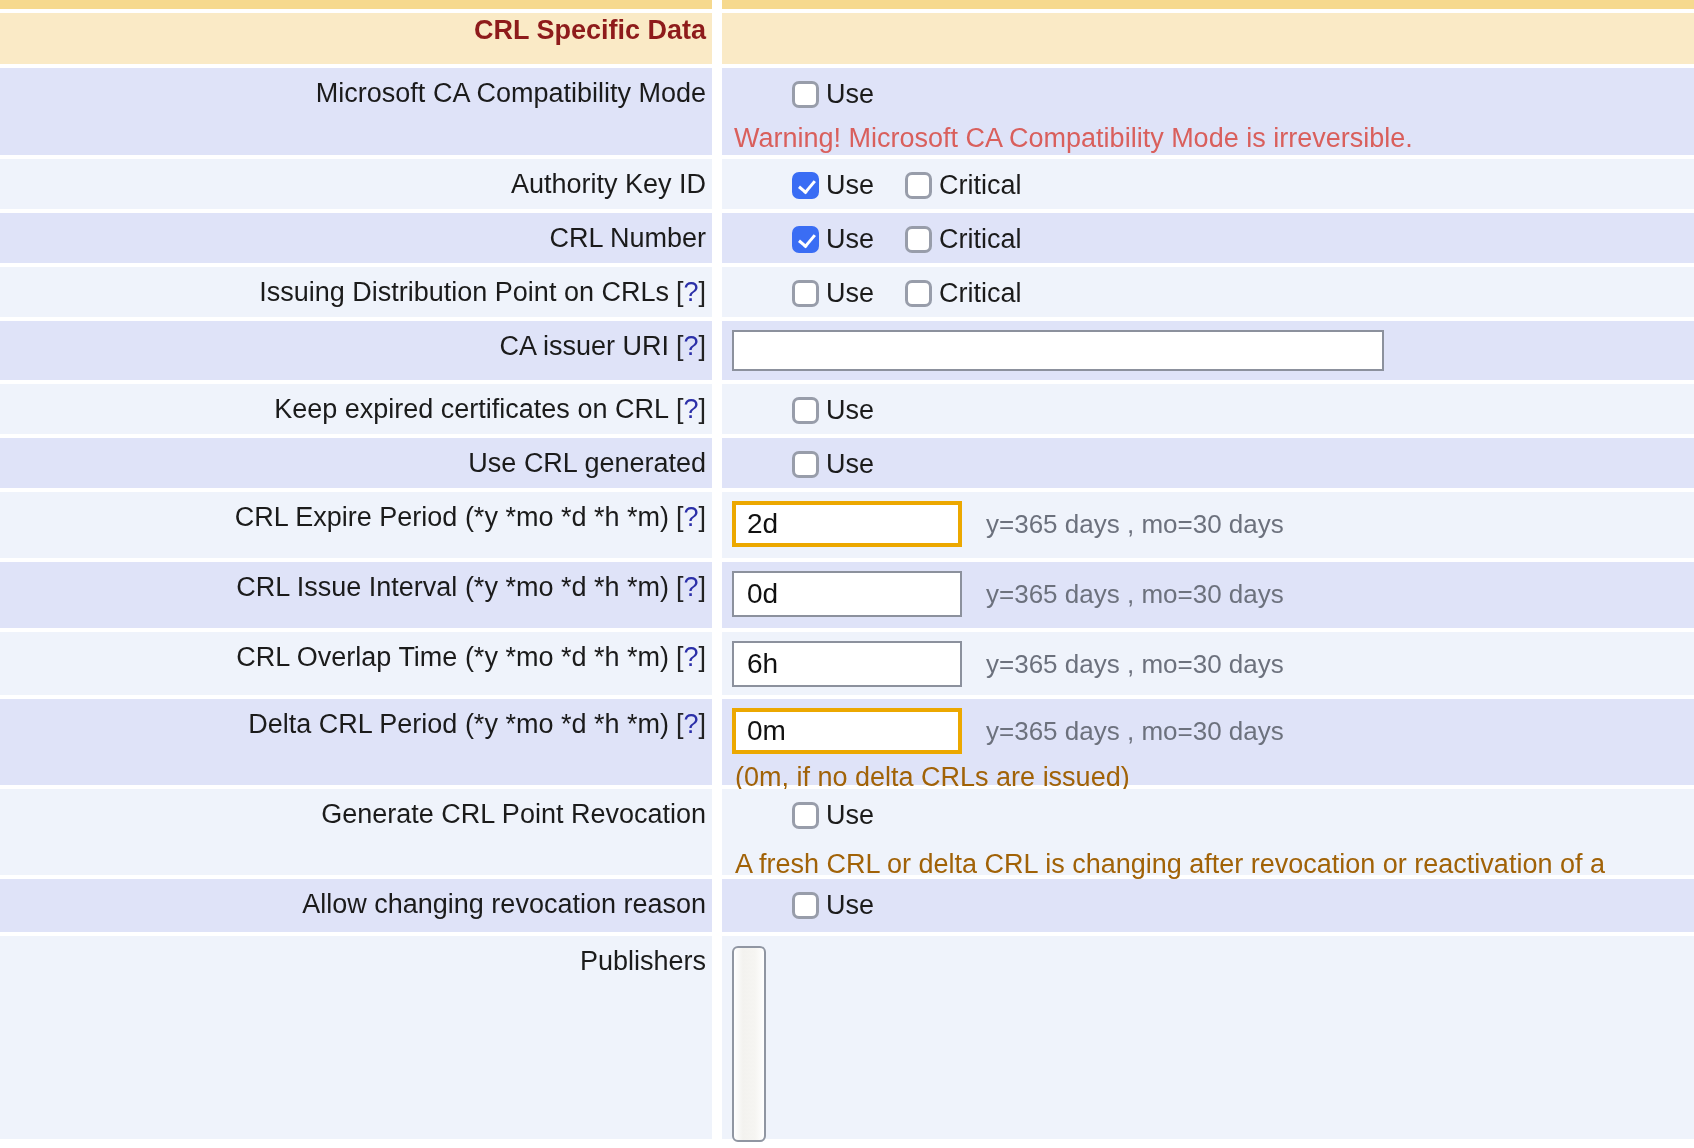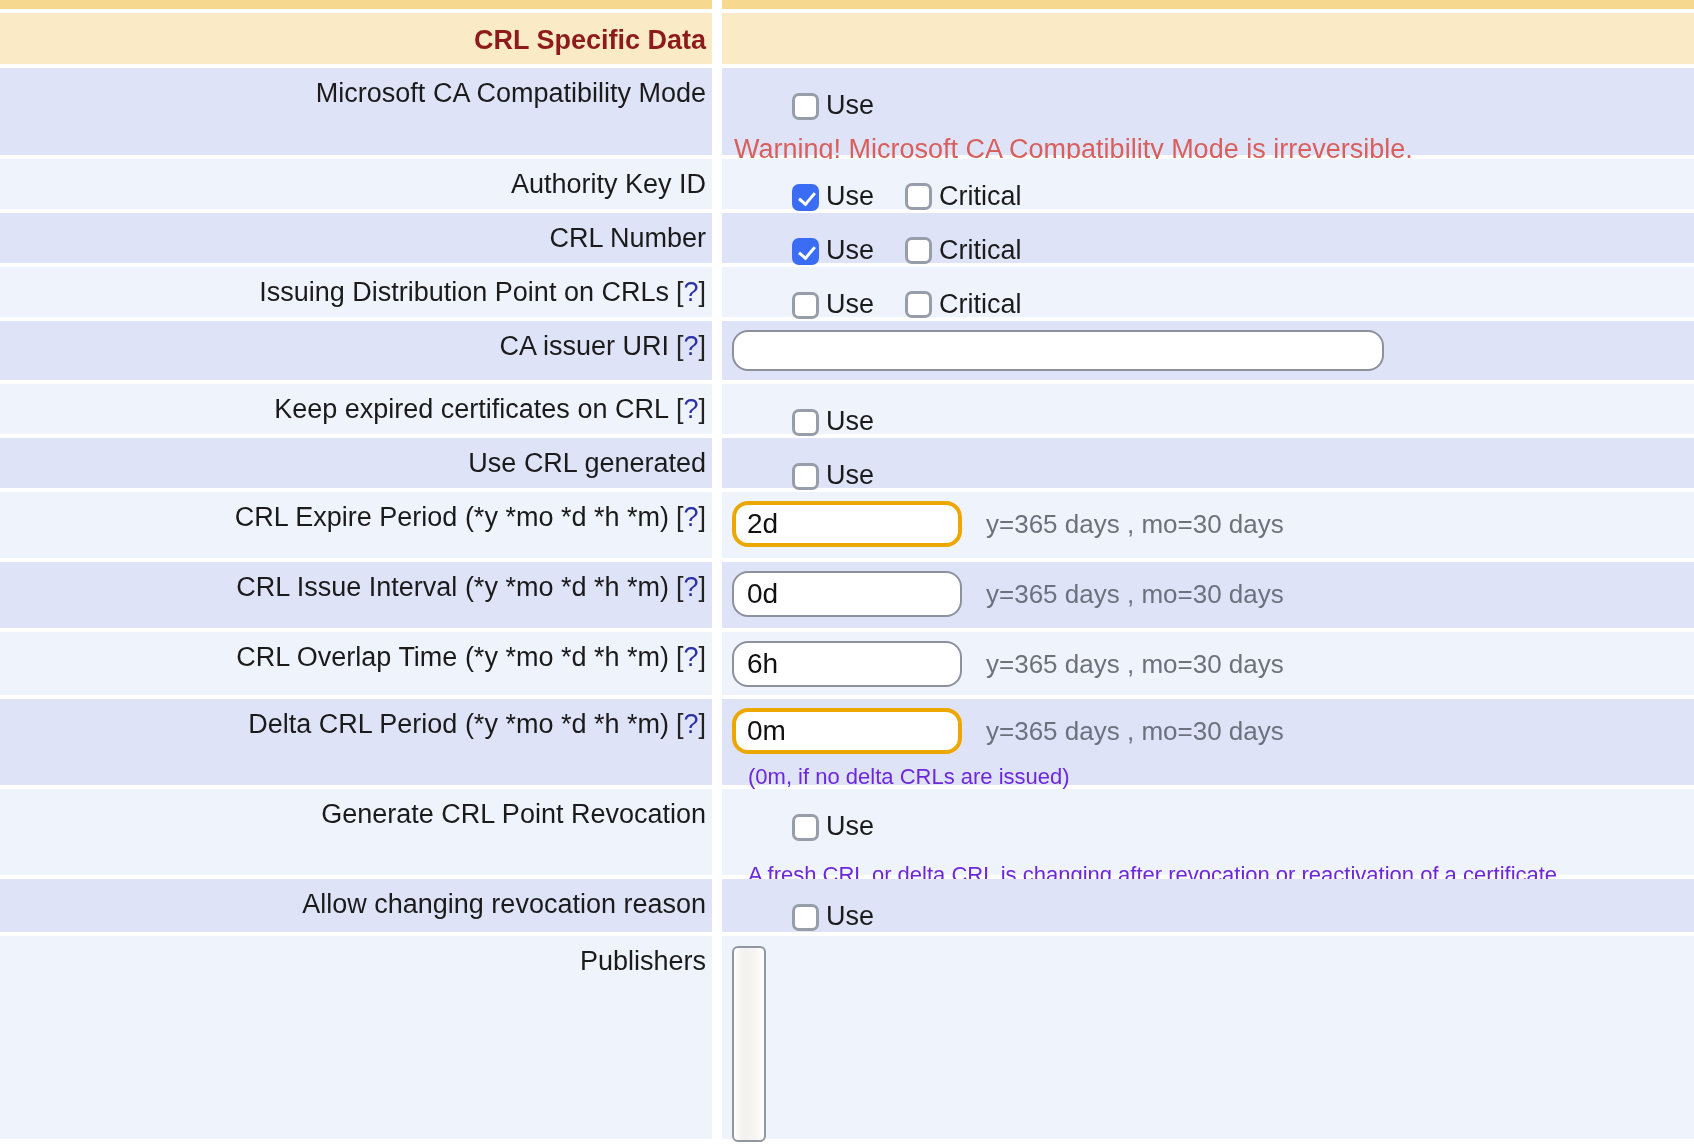--- a/index.html
+++ b/index.html
@@ -15,28 +15,28 @@
     padding:9px 6px 0 0; font-size:27px; line-height:33px;
   }
   .gap { width:10px; background:#ffffff; }
   .rcell { flex:1; box-sizing:border-box; padding:9px 0 0 10px; font-size:27px; }
   .lav  > .lcell, .lav  > .rcell { background:#dfe3f8; }
   .lt   > .lcell, .lt   > .rcell { background:#eff3fb; }
   .strip { height:9px; }
   .strip > .lcell, .strip > .rcell { background:#f6d98e; padding:0; }
   .hdr { height:51px; }
   .hdr > .lcell, .hdr > .rcell { background:#faeac6; }
-  .hdr > .lcell { font-weight:bold; color:#8e1b1b; padding-top:11px; }
+  .hdr > .lcell { font-weight:bold; color:#8e1b1b; padding-top:1px; }
   .r1 { height:87px; } .r2,.r3,.r4,.r6,.r7 { height:50px; }
   .r5 { height:59px; }
   .r8,.r9 { height:66px; } .r10 { height:63px; }
   .r11,.r12 { height:86px; } .r13 { height:53px; }
   .r14 { height:203px; margin-bottom:0; }
 
-  .cb-line { display:flex; align-items:flex-end; margin-left:12px; margin-top:13px;padding-left:48px; }
+  .cb-line { display:flex; align-items:center; margin-left:12px; margin-top:2px;padding-left:48px; }
   .cb {
     width:27px; height:27px; box-sizing:border-box; flex:0 0 auto;
     background:#ffffff; border:3px solid #989daa; border-radius:7px;
     position:relative; cursor:pointer;
   }
   .cb.on { background:#3a6df4; border-color:#3a6df4; }
   .cb.on::after {
     content:""; position:absolute; left:7px; top:2px;
     width:7px; height:13px; border:solid #ffffff;
     border-width:0 3.5px 3.5px 0; transform:rotate(40deg);
@@ -47,29 +47,29 @@
   .help { text-decoration:none; cursor:pointer; margin-left:7px; white-space:nowrap; }
   .help .br { color:#222222; }
   .help .qm { color:#2b2fa8; }
 
   .lbl-bold { font-weight:normal; }
 
   .warning { color:#d95f5c; margin:13px 0 0 2px; line-height:32px; }
 
   .field {
     width:230px; height:46px; box-sizing:border-box;
-    border:2px solid #8c919d; border-radius:16px;
+    border:2px solid #8c919d; border-radius:0;
     font-family:"Liberation Sans","DejaVu Sans",sans-serif;
     font-size:28px; padding:0 13px; color:#111; background:#fff; outline:none;
   }
   .field.on { border:4px solid #eca800; padding:0 11px; }
   .uri-field { width:652px; height:41px; }
   .inline { display:flex; align-items:center; }
   .note { color:#6c717d; font-size:26px; margin-left:24px; line-height:46px; }
-  .subnote { color:#6d28d9; font-size:22px; margin-top:10px; margin-left:16px; line-height:26px; }
+  .subnote { color:#a16207; font-size:27px; margin-top:10px; margin-left:3px; line-height:26px; }
   .subnote-lg { margin-top:21px; }
 
   .listbox {
     width:34px; height:196px; box-sizing:border-box; margin-top:1px;
     border:2px solid #9096a2; border-radius:6px;
     background:linear-gradient(90deg,#ffffff 0%,#f3f2ef 30%,#f6f5f2 70%,#ffffff 100%);
   }
 </style>
 </head>
 <body>

